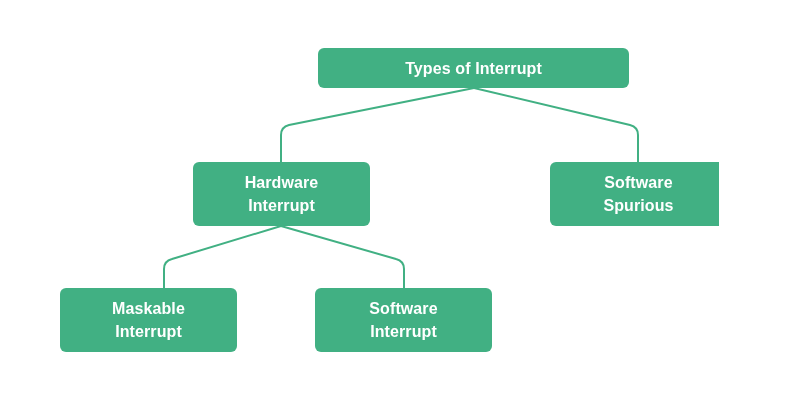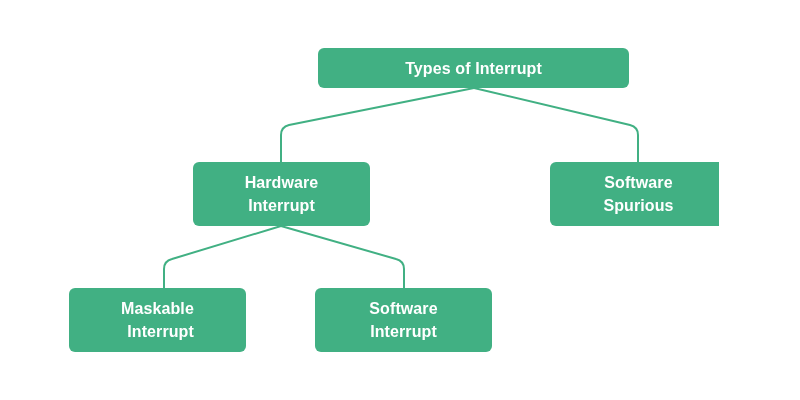--- a/index.html
+++ b/index.html
@@ -60,25 +60,24 @@
     justify-content: center;
   }
   #node-software {
     left: 550px;
     top: 162px;
     width: 177px;
     height: 64px;
   }
   
   #node-maskable {
-    left: 69px;
+    left: 60px;
     top: 288px;
     width: 177px;
     height: 64px;
-    text-align: right;
   }
   #node-spurious {
     left: 315px;
     top: 288px;
     width: 177px;
     height: 64px;
   }
 </style>
 </head>
 <body>

